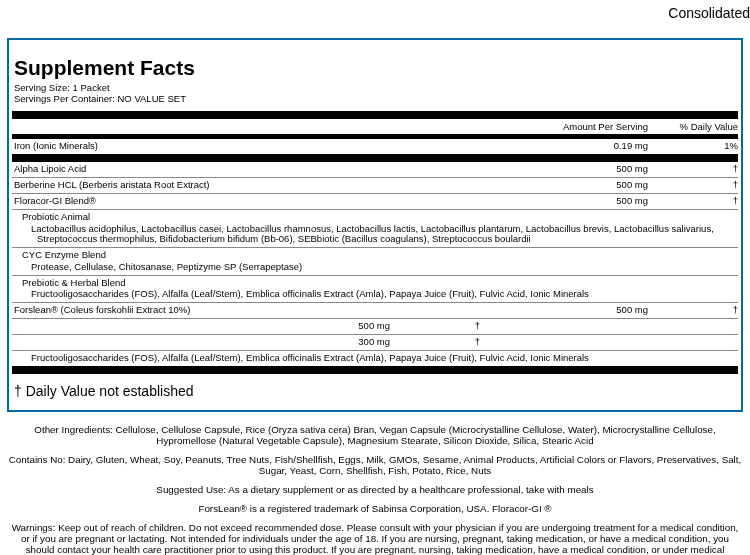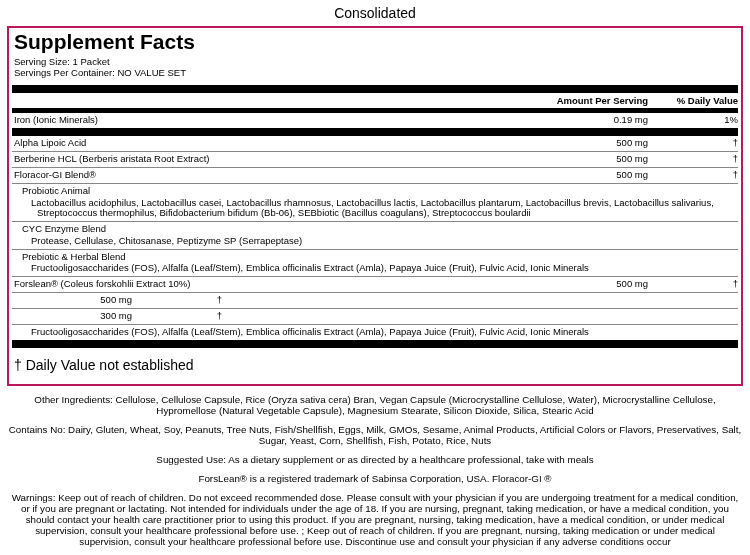--- a/index.html
+++ b/index.html
@@ -6,57 +6,57 @@
     margin: 0;
     padding: 0;
     width: 750px;
     height: 555px;
     overflow: hidden;
     background: #ffffff;
     color: #000000;
     font-family: "Liberation Sans", sans-serif;
   }
   .page-title {
-    text-align: center;
+    text-align: right;
     font-size: 14px;
     line-height: 15px;
     padding: 6px 0 5px 0;
   }
   .facts-box {
-    margin: 0 7px;
-    border: 2px solid #be185d;
-    padding: 0 3px 0 3px;
+    margin: 12px 7px;
+    border: 2px solid #0369a1;
+    padding: 14px 3px 0 3px;
   }
   .facts-title {
     font-size: 21px;
     font-weight: bold;
     line-height: 23px;
     padding: 2px 0 3px 2px;
   }
   .serving-line {
     font-size: 9.5px;
     line-height: 11px;
     padding-left: 2px;
   }
   .bar { background: #000; }
   .bar-thick { height: 8px; }
   .bar-med { height: 5px; }
   .bar-top { margin-top: 7px; }
   .f-header {
     display: flex;
     font-size: 9.5px;
-    font-weight: bold;
+    font-weight: normal;
     padding: 2px 0 2px 0;
     align-items: flex-end;
   }
   .f-name { flex: 1; padding-left: 2px; }
   .f-amount { width: 120px; text-align: right; }
   .f-dv { width: 90px; text-align: right; }
   .f-rows .f-row + .f-row { border-top: 1px solid #878787; }
-  .f-row { font-size: 9.5px; line-height: 10.5px; }
+  .f-row { font-size: 9.5px; line-height: 10.5px; justify-content: center; }
   .f-item { display: flex; padding: 2px 0 2.5px 0; }
   .f-blend-name { padding: 2px 0 1px 10px; }
   .f-sublist { padding: 0 0 2.5px 25px; text-indent: -6px; }
   .f-sublist-solo { padding-top: 2px; }
   .f-footnote {
     font-size: 14px;
     padding: 9px 0 11px 2px;
   }
   .para {
     font-size: 9.8px;

